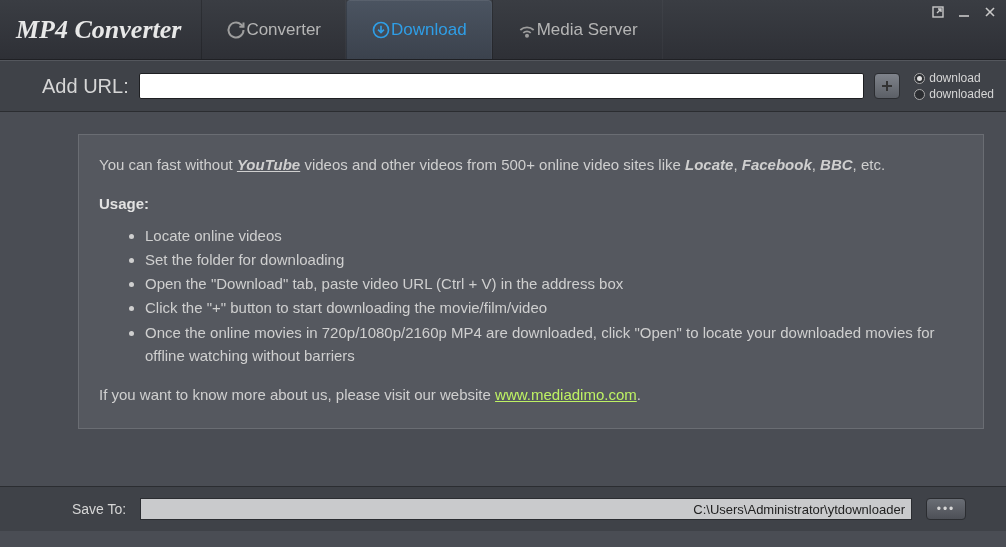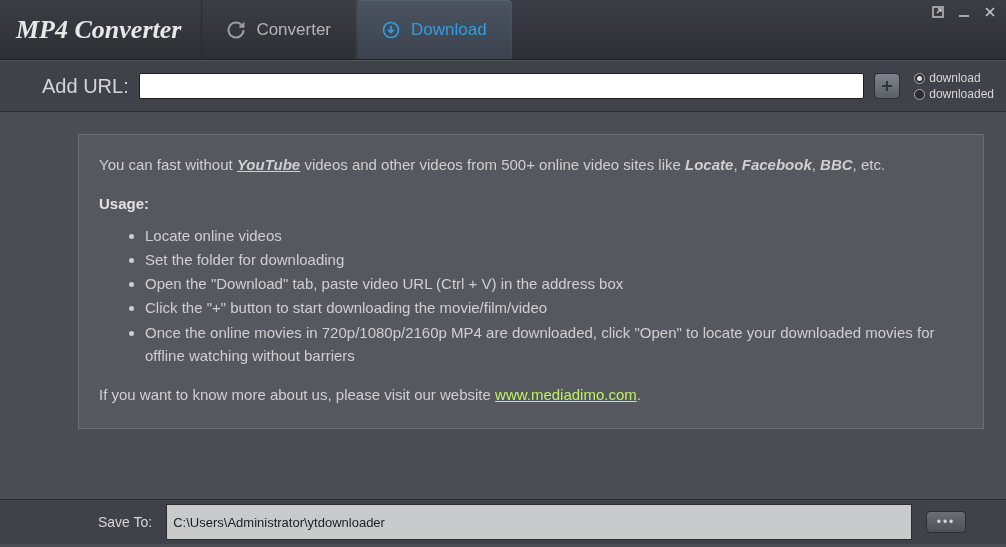--- a/index.html
+++ b/index.html
@@ -29,21 +29,20 @@
     font-family: Liberation Serif, serif;
   }
   .tabs {
     display: flex;
     height: 100%;
     align-items: stretch;
   }
   .tab {
     display: flex;
     align-items: center;
-    gap: 10px;
     padding: 0 24px;
     color: #b5b5b5;
     font-size: 17px;
     cursor: pointer;
     border-left: 1px solid rgba(0,0,0,0.2);
     border-right: 1px solid rgba(255,255,255,0.03);
   }
   .tab.active {
     background: linear-gradient(#4b5461, #3b424d);
     color: #2f9ee6;
@@ -129,35 +128,36 @@
   .info-box ul li { margin: 1px 0; }
   .yt { font-weight:bold; font-style:italic; text-decoration: underline; text-align: center; }
   .brand { font-weight:bold; font-style:italic; }
   .link { text-decoration: underline; color:#bef264; }
   .save-bar {
     height: 45px;
     background: #3f4248;
     border-top: 1px solid #2b2d31;
     display:flex;
     align-items:center;
-    padding: 0 40px 0 98px;
+    padding: 0 40px 0 72px;
     gap: 14px;
     position: absolute;
-    bottom: 3px;
+    bottom: 16px;
     left: 0; right: 0;
   }
   .save-label { font-size: 14px; color:#d6d6d6; white-space:nowrap;}
   .save-input {
     flex: 1;
-    height: 36px;
+    height: 22px;
     background: #c9cacc;
     border: 1px solid #2b2d31;
     padding: 0 6px;
     font-size: 13px;
     color:#222;
+    text-align:right;
   }
   .browse-btn {
     width: 40px; height:22px;
     background: linear-gradient(#6a6e75,#4d5057);
     border:1px solid #2b2d31;
     border-radius:4px;
     color:#d6d6d6;
     display:flex;align-items:center;justify-content:center;
     font-size:12px; letter-spacing:2px;
     cursor:pointer;
@@ -182,20 +182,30 @@
         <span>Converter</span>
       </div>
       <div class="tab active">
         <span class="icon">
           <svg width="20" height="20" viewBox="0 0 24 24">
               <circle cx="12" cy="12" r="9" fill="none" stroke="#2f9ee6" stroke-width="2"></circle>
               <path d="M12 7v7M8.5 11.5 12 15l3.5-3.5" fill="none" stroke="#2f9ee6" stroke-width="2"></path>
             </svg>
         </span>
         <span>Download</span>
+      </div>
+      <div class="tab">
+        <span class="icon">
+          <svg width="20" height="20" viewBox="0 0 24 24" fill="none" stroke="#9d9d9d" stroke-width="2.2">
+              <path d="M4 12a12 12 0 0 1 16 0"></path>
+              <path d="M7.5 15.5a7 7 0 0 1 9 0"></path>
+              <circle cx="12" cy="19" r="1.3" fill="#9d9d9d"></circle>
+            </svg>
+        </span>
+        <span>Media Server</span>
       </div>
     </div>
     <div class="win-controls">
       <div class="win-btn">
         <svg width="12" height="12" viewBox="0 0 12 12" fill="none" stroke="#c8c8c8" stroke-width="1.4">
             <rect x="1" y="1" width="10" height="10"></rect>
             <path d="M5 7l4-4M6 3h3v3"></path>
           </svg>
       </div>
       <div class="win-btn">

